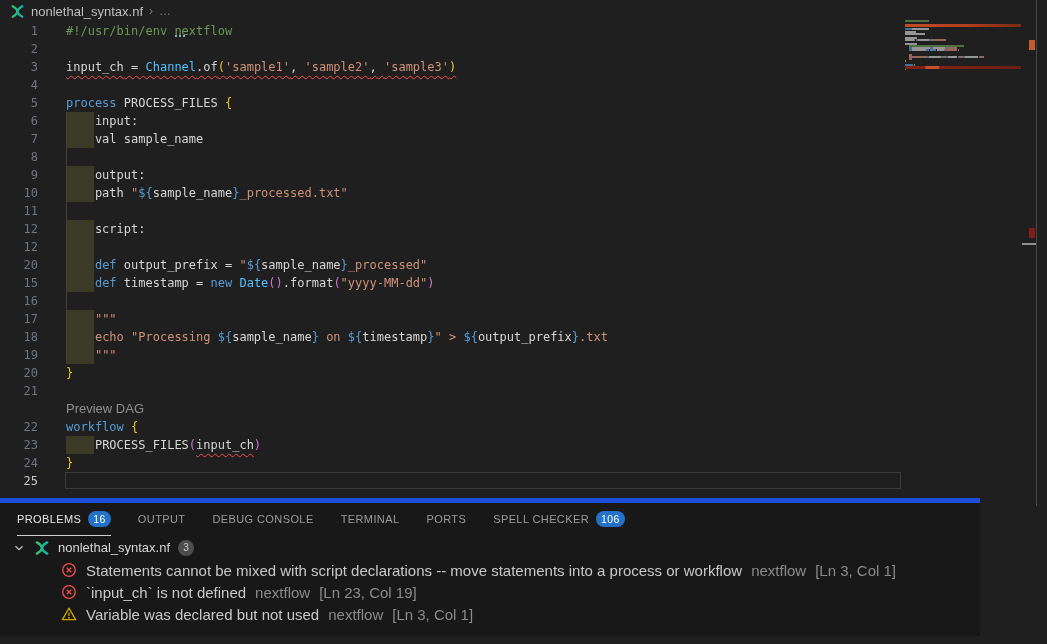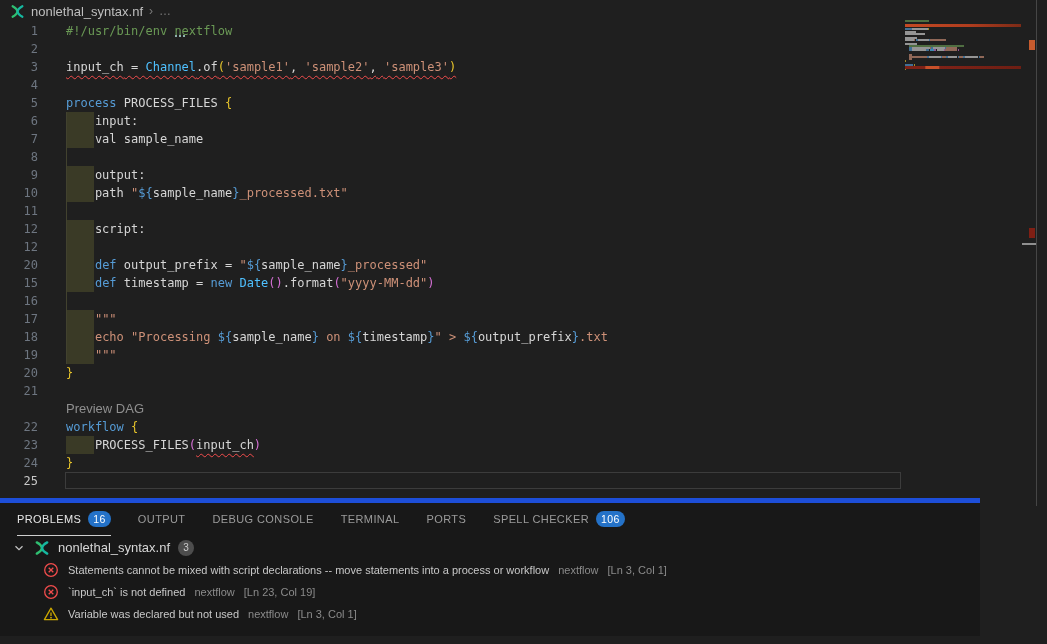--- a/index.html
+++ b/index.html
@@ -50,21 +50,21 @@
   .panel-tabs{display:flex;align-items:stretch;gap:27px;height:33px;padding-left:17px}
   .ptab{display:flex;align-items:center;gap:7px;font-size:11px;letter-spacing:.4px;color:#9b9b9b;
         cursor:pointer;border-bottom:1px solid transparent}
   .ptab.active{color:#e7e7e7;border-bottom-color:#cfcfcf}
   .badge{background:var(--accent);color:#fff;font-size:10.5px;line-height:16px;height:16px;
          border-radius:10px;min-width:16px;padding:0 5px;text-align:center}
   .file-group{display:flex;align-items:center;gap:8px;height:23px;padding-left:12px;
               color:#d6d6d6;font-size:13px}
   .count-badge{background:#4d4d4d;color:#cccccc;font-size:10px;width:16px;height:16px;border-radius:50%;
                display:flex;align-items:center;justify-content:center}
-  .prob-row{display:flex;align-items:center;gap:9px;height:22px;padding-left:43px;font-size:11px;
+  .prob-row{display:flex;align-items:center;gap:9px;height:22px;padding-left:61px;font-size:15px;
             color:#c8c8c8;cursor:pointer}
   .prob-icon{display:flex;flex:none}
   .prob-src,.prob-loc{color:#8b8b8b}
 </style>
 </head>
 <body>
 
 <div class="editor-area">
   <div class="breadcrumb">
     <span style="display:flex">

